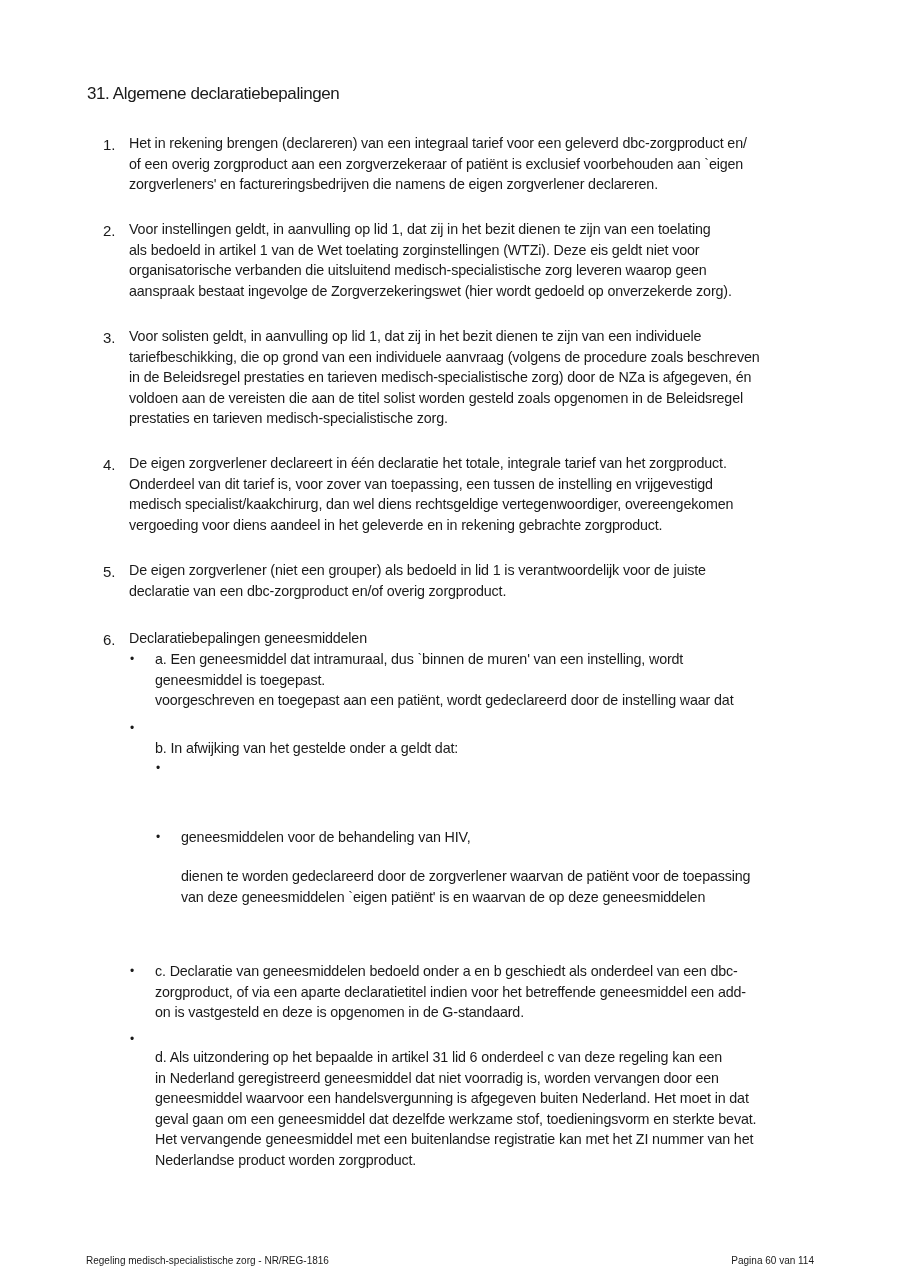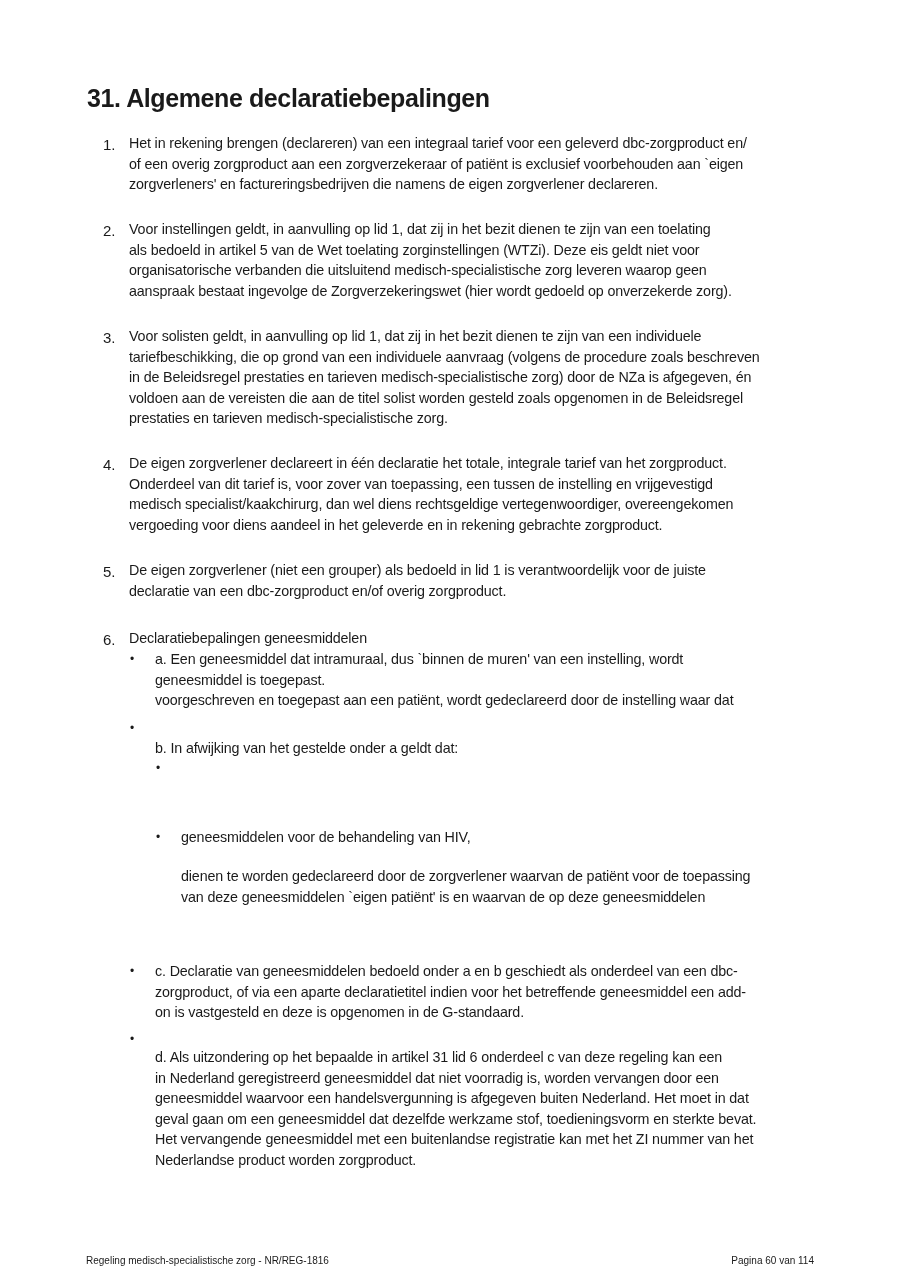--- a/index.html
+++ b/index.html
@@ -1,19 +1,19 @@
 <!DOCTYPE html>
 <html><head>
 <meta charset="utf-8">
 <style>
   html, body { margin:0; padding:0; background:#ffffff; }
   body { width:900px; height:1273px; position:relative; overflow:hidden;
          font-family:"Liberation Sans", sans-serif; color:#1a1a1a; }
   .page { position:absolute; left:0; top:0; width:900px; height:1273px; }
-  .title { position:absolute; left:87px; top:84px; font-size:25px; font-weight:bold;
+  .title { position:absolute; left:87px; top:84px; font-size:17px; font-weight:normal;
            letter-spacing:-0.4px; margin:0; white-space:nowrap; }
   .num { position:absolute; left:103px; font-size:15px; }
   .block { position:absolute; font-size:14.3px; line-height:20.6px; letter-spacing:-0.15px; }
   .block .ln { display:block; white-space:nowrap; }
   .bullet { position:absolute; font-size:12px; }
   .footer { position:absolute; top:1255px; font-size:10px; white-space:nowrap; }
 </style>
 </head>
 <body>
 
@@ -24,21 +24,21 @@
   <span class="num" style="top:136px">1.</span>
   <div class="block" style="left:129px; top:133px">
     <span class="ln">Het in rekening brengen (declareren) van een integraal tarief voor een geleverd dbc-zorgproduct en/</span>
     <span class="ln">of een overig zorgproduct aan een zorgverzekeraar of patiënt is exclusief voorbehouden aan `eigen</span>
     <span class="ln">zorgverleners' en factureringsbedrijven die namens de eigen zorgverlener declareren.</span>
   </div>
 
   <span class="num" style="top:222px">2.</span>
   <div class="block" style="left:129px; top:219px">
     <span class="ln">Voor instellingen geldt, in aanvulling op lid 1, dat zij in het bezit dienen te zijn van een toelating</span>
-    <span class="ln">als bedoeld in artikel 5 van de Wet toelating zorginstellingen (WTZi). Deze eis geldt niet voor</span>
+    <span class="ln">als bedoeld in artikel 1 van de Wet toelating zorginstellingen (WTZi). Deze eis geldt niet voor</span>
     <span class="ln">organisatorische verbanden die uitsluitend medisch-specialistische zorg leveren waarop geen</span>
     <span class="ln">aanspraak bestaat ingevolge de Zorgverzekeringswet (hier wordt gedoeld op onverzekerde zorg).</span>
   </div>
 
   <span class="num" style="top:329px">3.</span>
   <div class="block" style="left:129px; top:326px">
     <span class="ln">Voor solisten geldt, in aanvulling op lid 1, dat zij in het bezit dienen te zijn van een individuele</span>
     <span class="ln">tariefbeschikking, die op grond van een individuele aanvraag (volgens de procedure zoals beschreven</span>
     <span class="ln">in de Beleidsregel prestaties en tarieven medisch-specialistische zorg) door de NZa is afgegeven, én</span>
     <span class="ln">voldoen aan de vereisten die aan de titel solist worden gesteld zoals opgenomen in de Beleidsregel</span>

